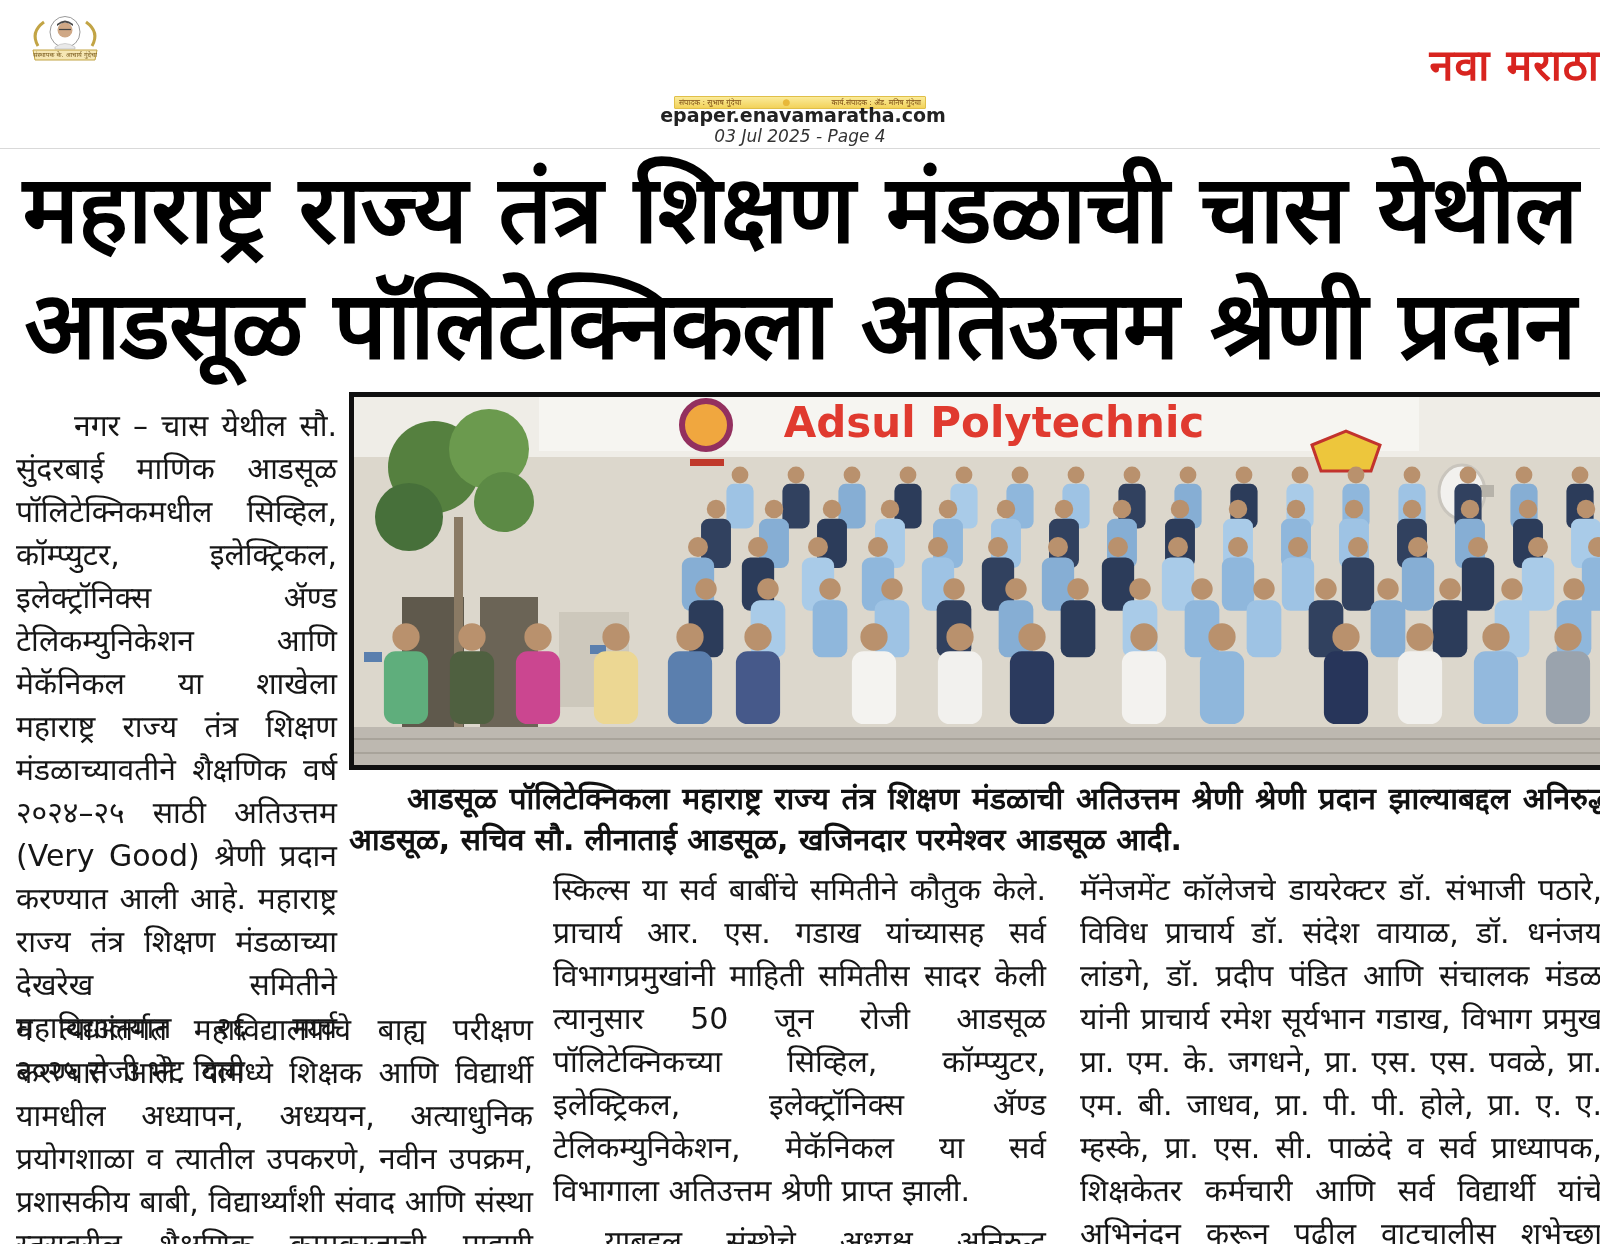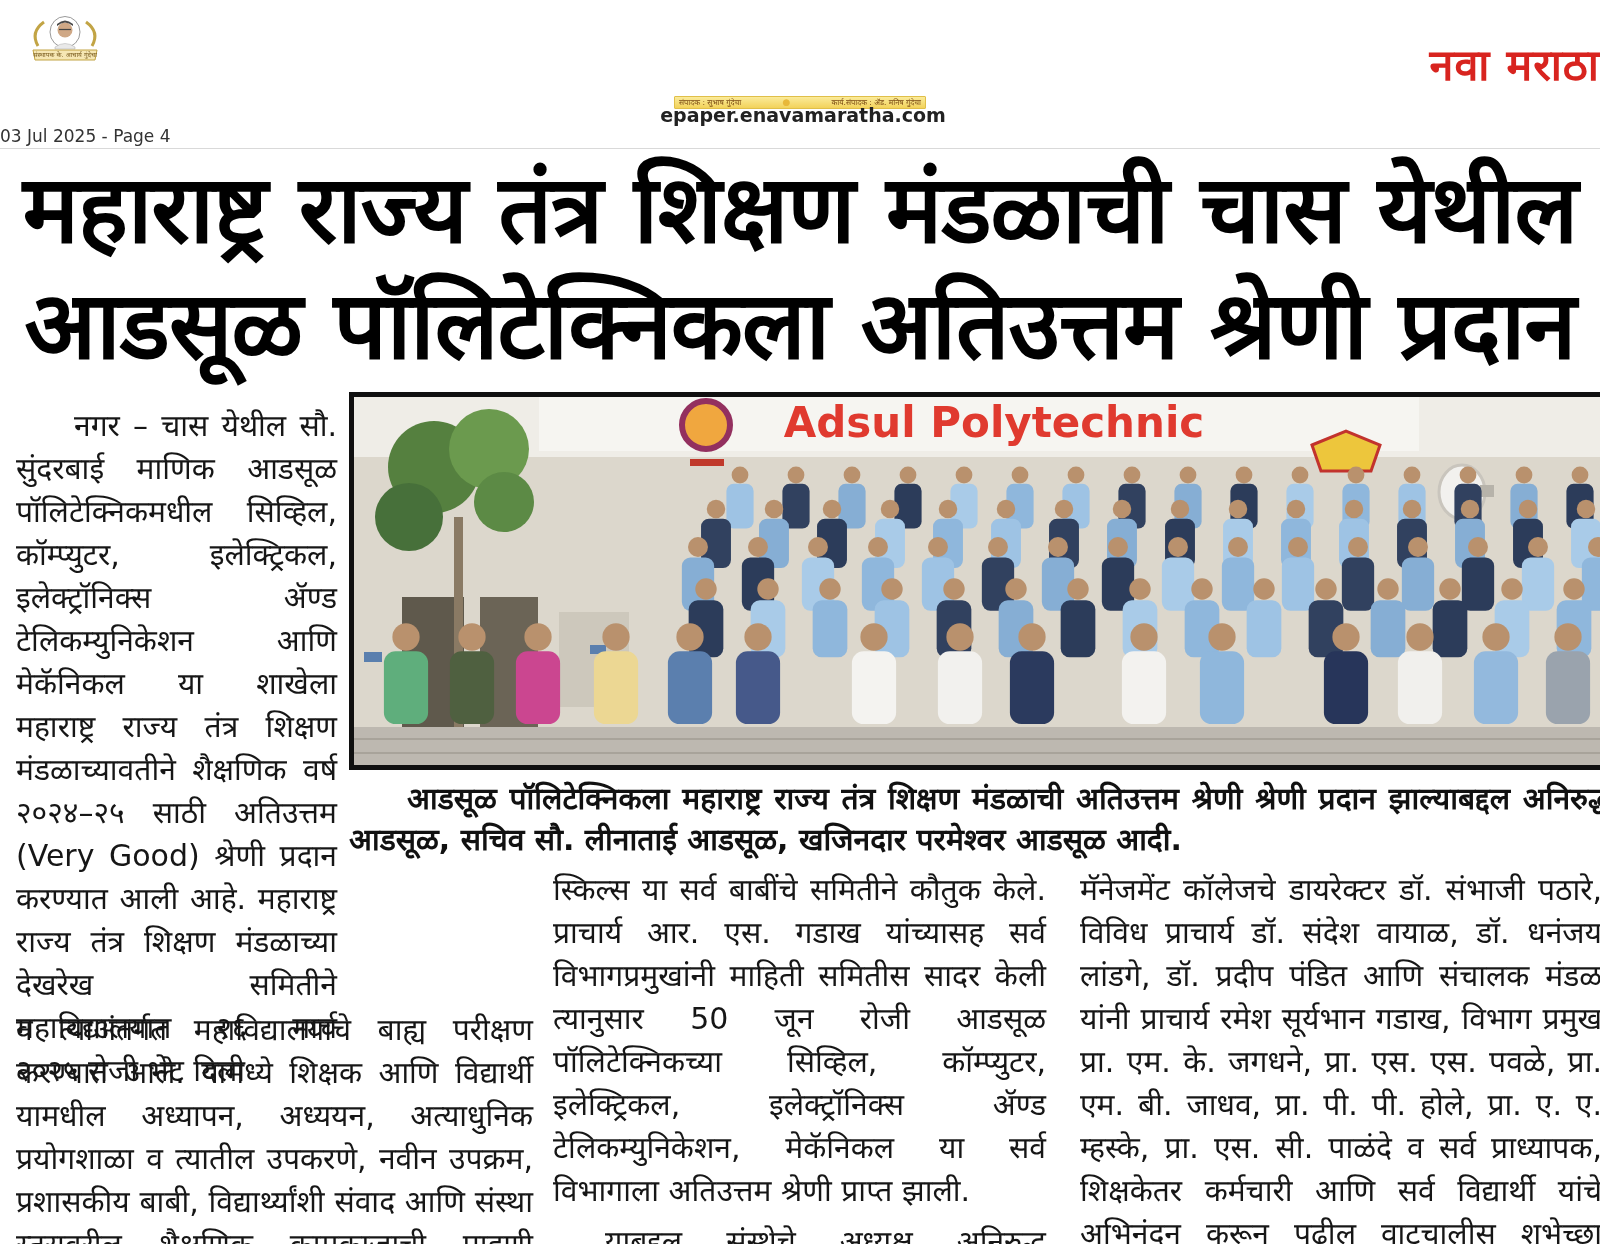--- a/index.html
+++ b/index.html
@@ -10,21 +10,21 @@
   .mast-portrait{left:0;right:0;top:16px;text-align:left;}
   .mast-title{left:0;right:0;top:42px;text-align:right;font-size:43px;line-height:46px;
               font-weight:800;color:#d8241f;letter-spacing:1px;}
   .mast-ribbon{left:0;right:0;top:90px;text-align:center;}
   .mast-ribbon .strip{display:inline-flex;align-items:center;justify-content:space-between;
        width:252px;height:13px;background:linear-gradient(#fbeb9a,#f2d25a);
        border:1px solid #e0bf49;border-radius:1px;padding:0 4px;box-sizing:border-box;}
   .mast-ribbon .rtxt{font-size:7.5px;color:#7a4a12;white-space:nowrap;}
   .mast-ribbon .dot{color:#e8b83a;font-size:9px;line-height:9px;}
   .mast-site{left:6px;right:0;top:104px;text-align:center;font-size:19px;font-weight:600;color:#222;}
-  .mast-date{left:0;right:0;top:126px;text-align:left;font-size:17px;color:#333;}
+  .mast-date{left:0;right:0;top:126px;text-align:center;font-size:17px;color:#333;font-style:italic;}
   .top-rule{left:0;top:148px;width:1600px;height:1px;background:#d9d9d9;}
   
   .headline{left:0;right:0;top:152px;text-align:center;font-weight:800;color:#000;
             font-size:94px;line-height:116px;letter-spacing:-1px;white-space:nowrap;}
   
   .photo-fig{left:333px;top:392px;width:1263px;margin:0;padding-left:16px;}
   .photo-frame{border:5px solid #101010;box-sizing:border-box;width:100%;background:#ddd8cc;}
   .photo-frame svg{display:block;width:100%;height:368px;}
   .caption{margin-top:8px;font-size:30px;line-height:41px;font-weight:700;color:#111;
            text-align:justify;text-indent:58px;}

